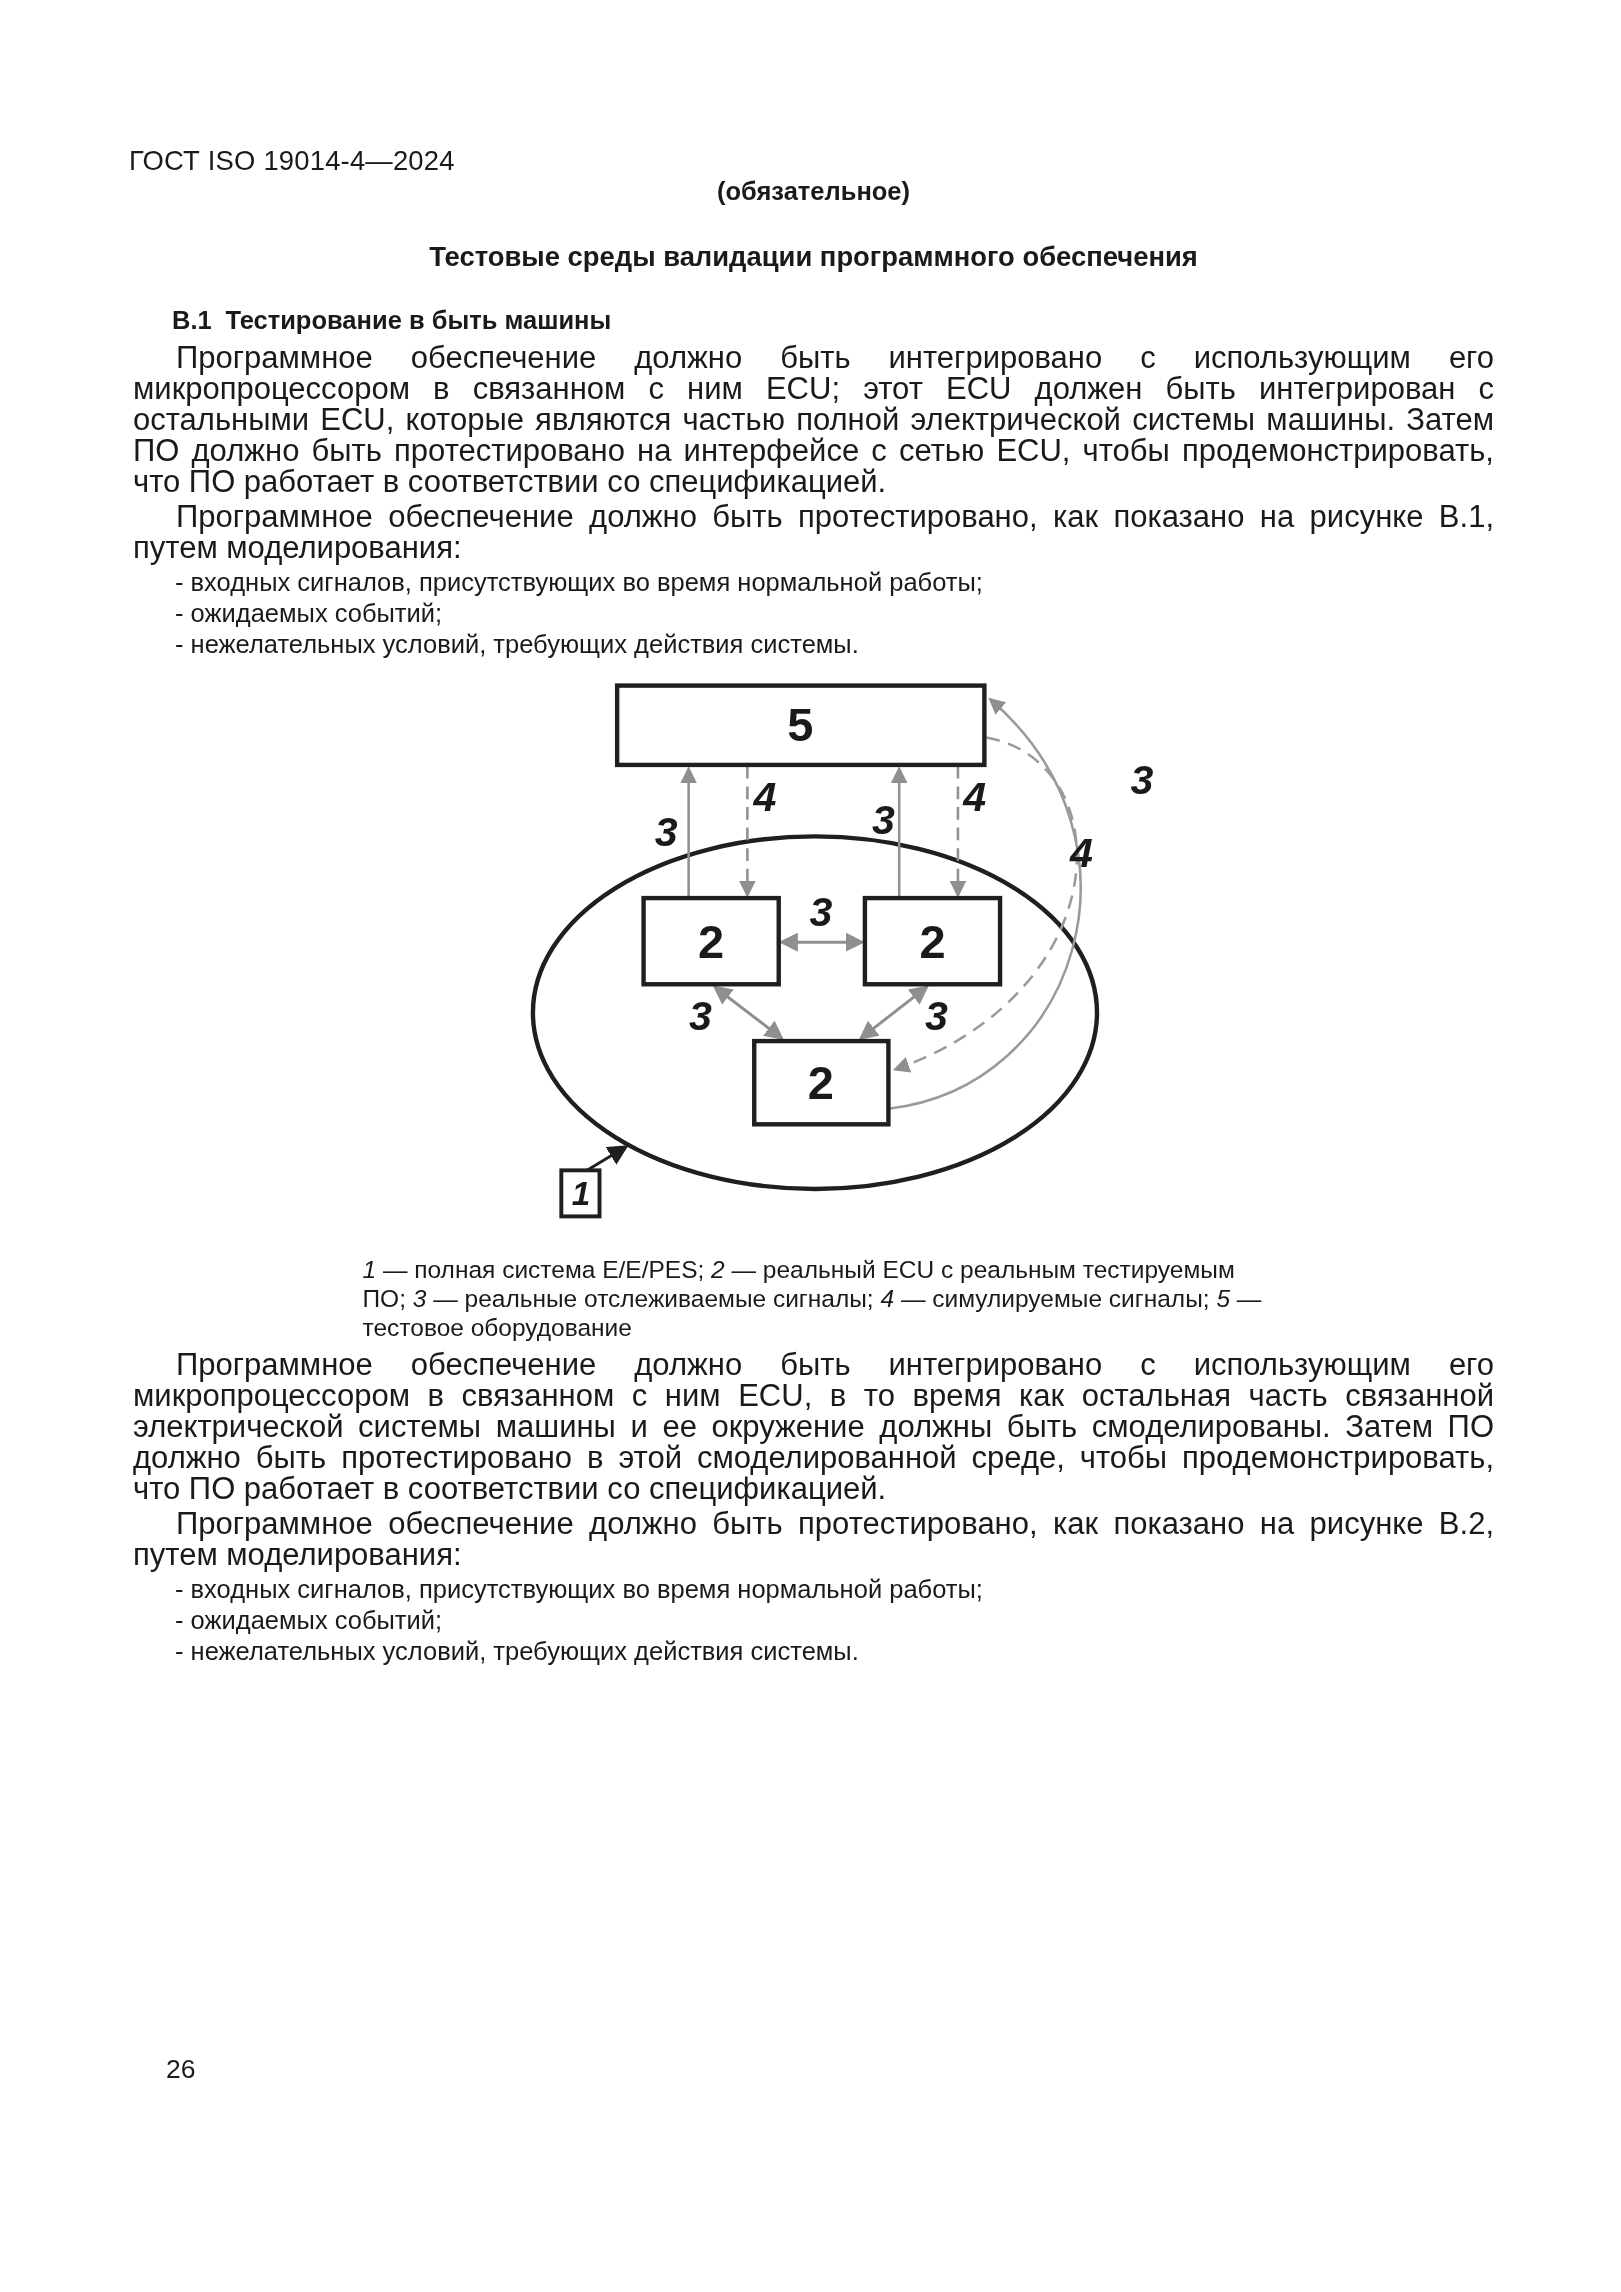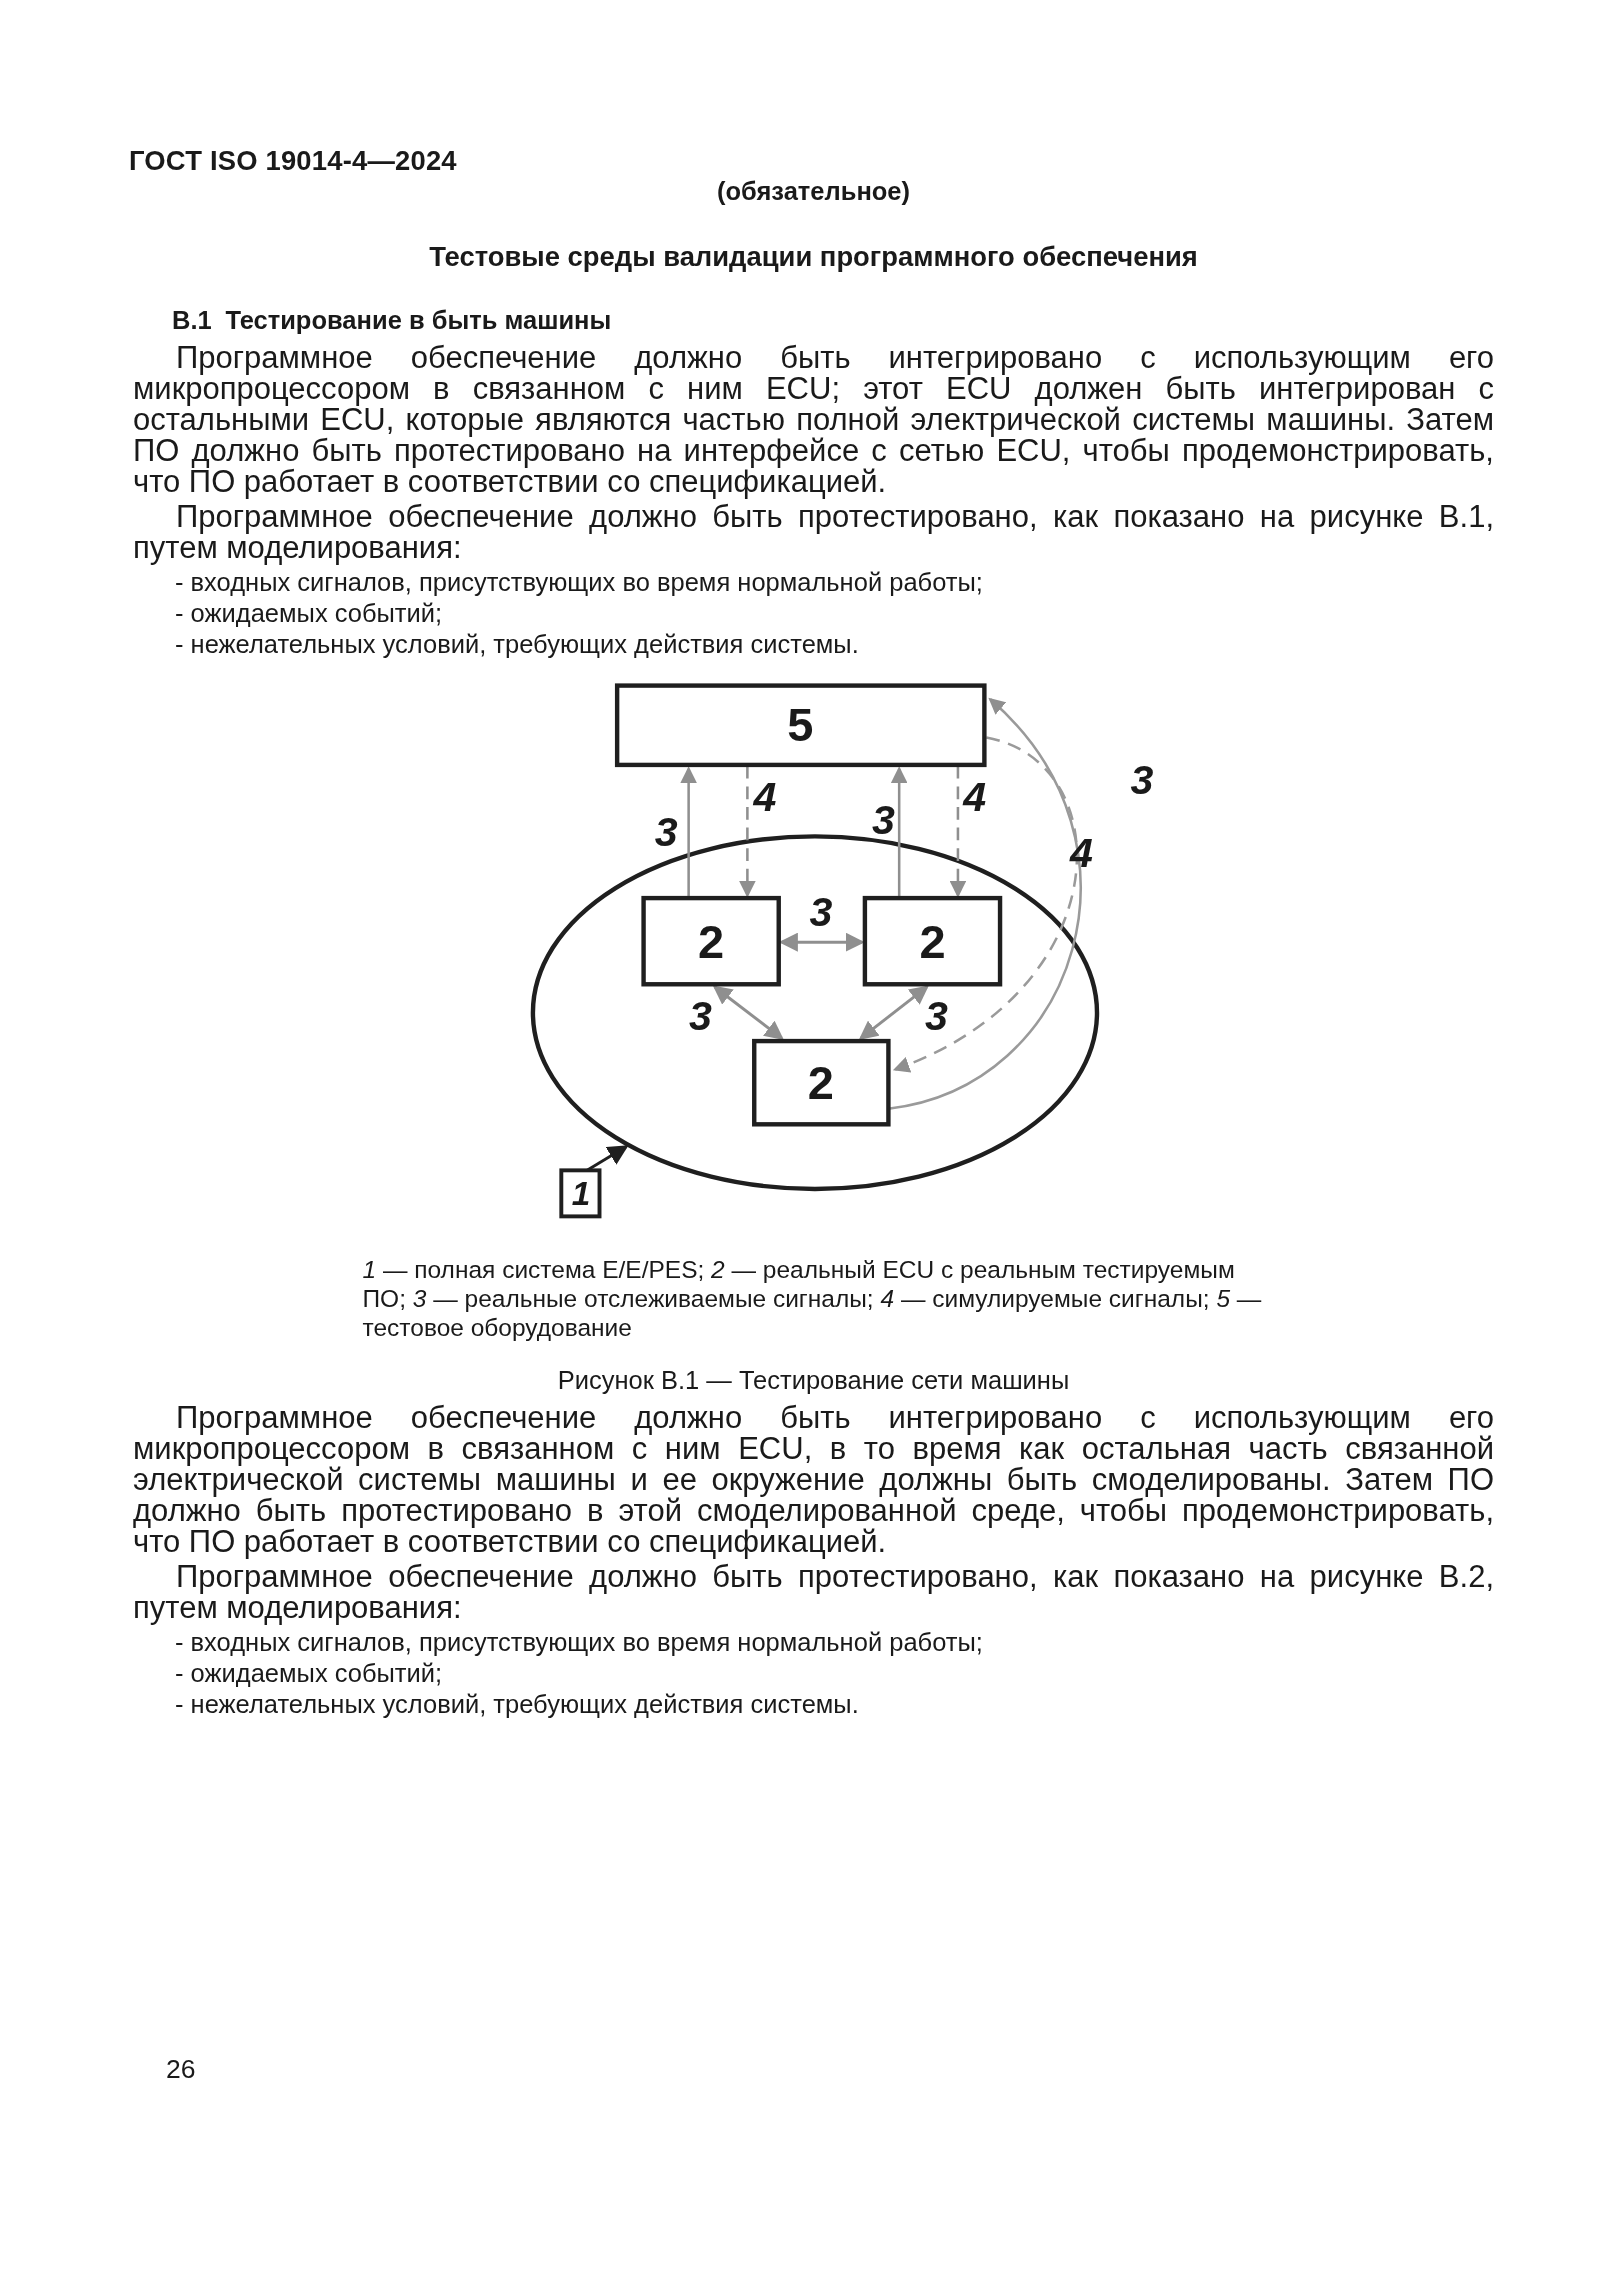--- a/index.html
+++ b/index.html
@@ -10,21 +10,21 @@
     -webkit-font-smoothing: antialiased;
   }
   .page {
     position: relative;
     width: 1621px; height: 2293px;
     box-sizing: border-box;
     padding: 145px 123px 0 129px;
     overflow: hidden;
   }
   .doc-header {
-    font-size: 27.4px; font-weight: bold; letter-spacing: 0.2px;
+    font-size: 27.4px; font-weight: normal; letter-spacing: 0.2px;
   }
   .appendix-label {
     margin-top: 57px;
     text-align: center; font-size: 25.5px; font-weight: bold; line-height: 29px;
   }
   .appendix-obligation {
     text-align: center; font-size: 25.5px; font-weight: bold; line-height: 29px;
   }
   .appendix-title {
     margin-top: 35px;
@@ -137,21 +137,20 @@
       <text class="sig-digit" x="576" y="372" text-anchor="middle">3</text>
       <text class="sig-digit" x="786" y="131" text-anchor="middle">3</text>
       <text class="sig-digit" x="724" y="205" text-anchor="middle">4</text>
     </svg>
   </div>
 
   <div class="legend">
     <i>1</i><span> — полная система E/E/PES; </span><i>2</i><span> — реальный ECU с реальным тестируемым ПО; </span><i>3</i><span> — реальные отслеживаемые сигналы; </span><i>4</i><span> — симулируемые сигналы; </span><i>5</i><span> — тестовое оборудование</span>
   </div>
 
-  <div class="figure-caption">Рисунок В.1 — Тестирование сети машины</div>
 
 
   <p class="body-para">Программное обеспечение должно быть интегрировано с использующим его микропроцессором в связанном с ним ECU, в то время как остальная часть связанной электрической системы машины и ее окружение должны быть смоделированы. Затем ПО должно быть протестировано в этой смоделированной среде, чтобы продемонстрировать, что ПО работает в соответствии со спецификацией.</p>
   <p class="body-para" style="margin-top:0;">Программное обеспечение должно быть протестировано, как показано на рисунке В.2, путем моделирования:</p>
   <div class="body-list">
     <div class="li">- входных сигналов, присутствующих во время нормальной работы;</div>
     <div class="li">- ожидаемых событий;</div>
     <div class="li">- нежелательных условий, требующих действия системы.</div>
   </div>
 

